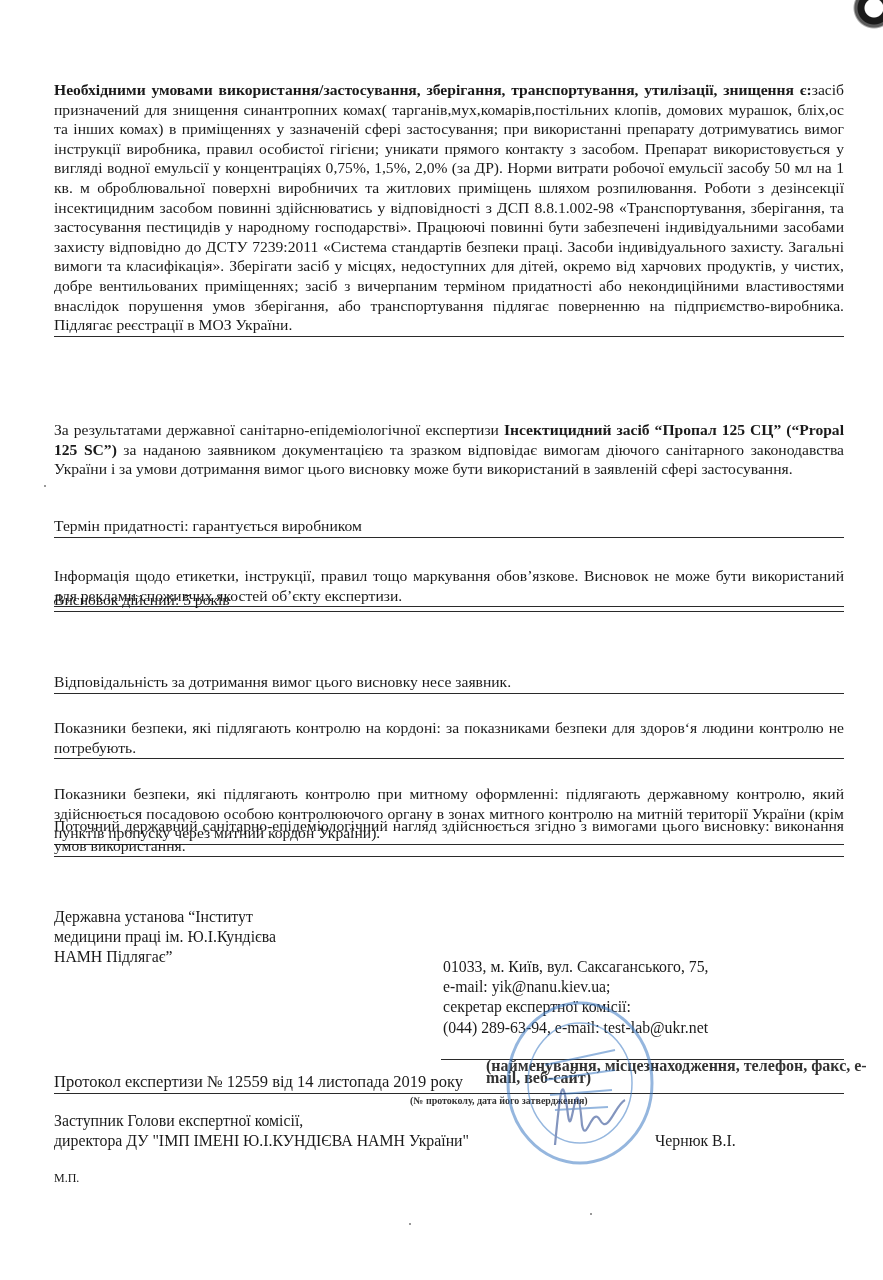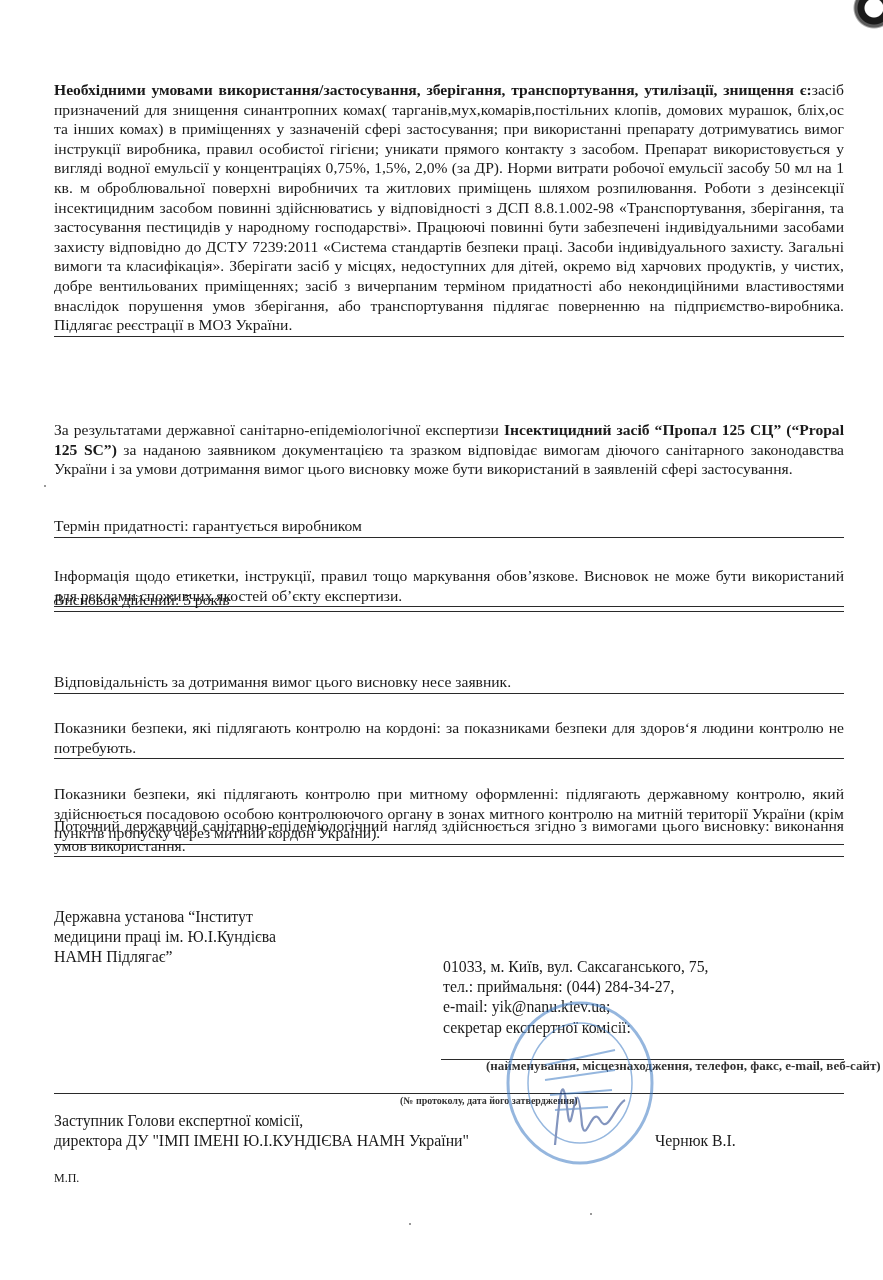--- a/index.html
+++ b/index.html
@@ -15,24 +15,24 @@
   .sec3 { top: 516px; }
   .sec4 { top: 566px; }
   .sec5 { top: 590px; }
   .sec6 { top: 672px; }
   .sec7 { top: 718px; }
   .sec8 { top: 784px; }
   .sec9 { top: 816px; }
   .inst { position: absolute; left: 54px; top: 907px; font-size: 15.8px; line-height: 20px; }
   .addr { position: absolute; left: 443px; top: 957px; font-size: 15.8px; line-height: 20.2px; }
   .addr-rule { position: absolute; left: 441px; top: 1059px; width: 403px; border-top: 1.4px solid #2a2a2a; }
-  .addr-caption { position: absolute; left: 486px; top: 1060px; font-size: 13px; line-height: 12px; font-weight: bold; color: #333; }
+  .addr-caption { position: absolute; left: 486px; top: 1060px; font-size: 16px; line-height: 12px; font-weight: bold; color: #333; }
   .protocol { position: absolute; left: 54px; top: 1072px; font-size: 16.5px; line-height: 20px; }
   .protocol-rule { position: absolute; left: 54px; top: 1093px; width: 790px; border-top: 1.4px solid #2a2a2a; }
-  .protocol-caption { position: absolute; left: 400px; top: 1095px; font-size: 10px; line-height: 12px; font-weight: bold; color: #333; }
+  .protocol-caption { position: absolute; left: 410px; top: 1095px; font-size: 10px; line-height: 12px; font-weight: bold; color: #333; }
   .deputy { position: absolute; left: 54px; top: 1111px; font-size: 15.8px; line-height: 19.5px; }
   .signer { position: absolute; left: 655px; top: 1131px; font-size: 15.8px; line-height: 19.5px; text-align: center; }
   .mp { position: absolute; left: 54px; top: 1171px; font-size: 12px; }
   .stamp { position: absolute; left: 500px; top: 995px; width: 160px; height: 175px; pointer-events: none; opacity: 0.55; }
   .corner-icon { position: absolute; left: 852px; top: -14px; width: 44px; height: 44px; border-radius: 50%;
                  background: radial-gradient(circle at 50% 50%, #ffffff 0 9px, #1b1b1b 10px 16px, #5a5a5a 17px 19px, transparent 21px); }
   .dot { position: absolute; width: 2px; height: 2px; background: #777; border-radius: 50%; }
 </style>
 </head>
 <body>
@@ -79,27 +79,28 @@
   </div>
 
   <div class="inst">
     <div>Державна установа “Інститут</div>
     <div>медицини праці ім. Ю.І.Кундієва</div>
     <div>НАМН Підлягає”</div>
   </div>
 
   <div class="addr">
     <div>01033, м. Київ, вул. Саксаганського, 75,</div>
-    <div>тел.: приймальня: (044) 284-34-27,</div>
     <div>e-mail: yik@nanu.kiev.ua;</div>
     <div>секретар експертної комісії:</div>
+    <div>(044) 289-63-94, e-mail: test-lab@ukr.net</div>
   </div>
   <div class="addr-rule"></div>
   <div class="addr-caption">(найменування, місцезнаходження, телефон, факс, e-mail, веб-сайт)</div>
 
+  <div class="protocol">Протокол експертизи № 12559 від 14 листопада 2019 року</div>
   <div class="protocol-rule"></div>
   <div class="protocol-caption">(№ протоколу, дата його затвердження)</div>
 
   <div class="deputy">
     <div>Заступник Голови експертної комісії,</div>
     <div>директора ДУ "ІМП ІМЕНІ Ю.І.КУНДІЄВА НАМН України"</div>
   </div>
   <div class="signer">Чернюк В.І.</div>
   <div class="mp">М.П.</div>
 

